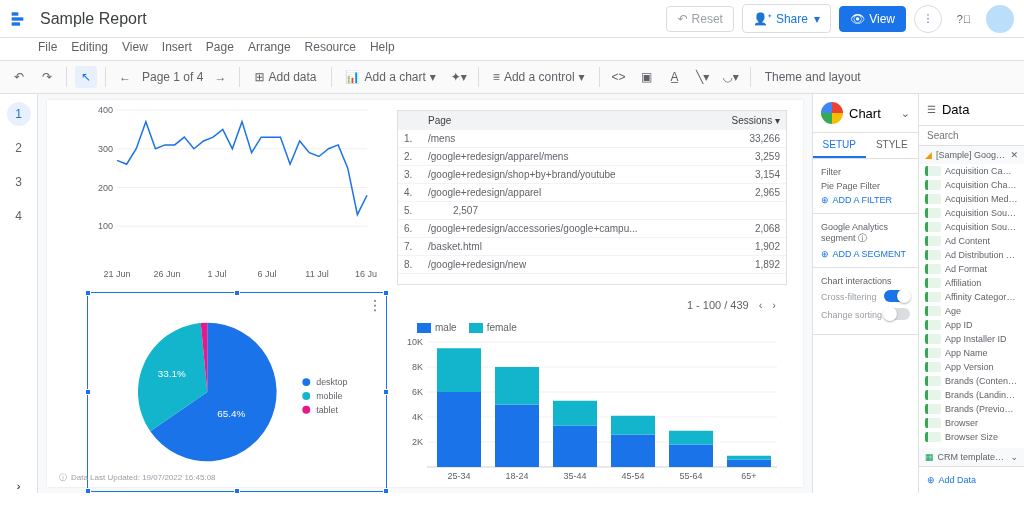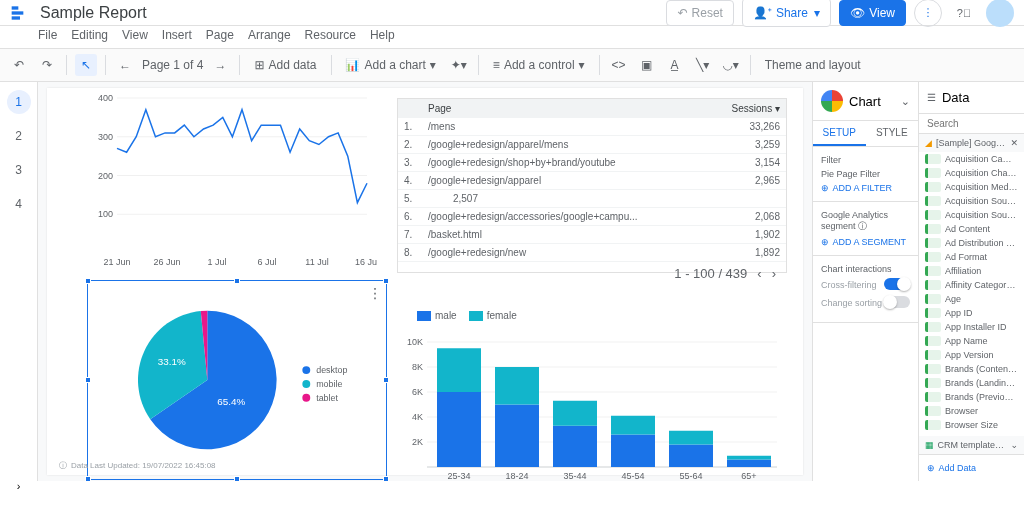--- a/index.html
+++ b/index.html
@@ -1,18 +1,18 @@
 <!DOCTYPE html>
 <html><head>
 <meta charset="utf-8">
 <style>
 * { box-sizing: border-box; margin: 0; padding: 0; font-family: Arial, sans-serif; }
 body { width: 1024px; height: 505px; overflow: hidden; background: #fff; font-size: 11px; }
 
-.topbar { display: flex; align-items: center; padding: 4px 10px; border-bottom: 1px solid #e0e0e0; height: 26px; }
+.topbar { display: flex; align-items: center; padding: 4px 10px; border-bottom: 1px solid #e0e0e0; height: 38px; }
 .logo { width: 20px; height: 20px; margin-right: 10px; }
 .title { font-size: 16px; font-weight: 400; color: #3c4043; }
 .topbar-right { margin-left: auto; display: flex; align-items: center; gap: 8px; }
 .btn { display: flex; align-items: center; gap: 4px; padding: 5px 10px; border-radius: 4px; border: 1px solid #dadce0; background: #fff; font-size: 12px; cursor: pointer; }
 .btn-reset { color: #9aa0a6; }
 .btn-share { color: #1a73e8; border-color: #dadce0; }
 .btn-view { background: #1a73e8; color: #fff; border-color: #1a73e8; }
 .icon-btn { width: 28px; height: 28px; border-radius: 50%; display: flex; align-items: center; justify-content: center; cursor: pointer; }
 .avatar { width: 28px; height: 28px; border-radius: 50%; background: #bbdefb; }
 
@@ -37,28 +37,28 @@
 .chart-svg { width: 100%; height: 100%; }
 .ytick { font-size: 9px; fill: #5f6368; text-anchor: end; }
 .xtick { font-size: 9px; fill: #5f6368; text-anchor: middle; }
 
 .table-chart { position: absolute; left: 350px; top: 10px; width: 390px; height: 175px; font-size: 10px; border: 1px solid #e0e0e0; }
 .tbl-head { display: flex; background: #f1f3f4; font-weight: 500; padding: 4px 6px; color: #3c4043; }
 .tbl-row { display: flex; padding: 3px 6px; border-bottom: 1px solid #f1f3f4; color: #5f6368; }
 .tbl-idx { width: 24px; }
 .tbl-page { flex: 1; white-space: nowrap; overflow: hidden; text-overflow: ellipsis; }
 .tbl-sess { width: 50px; text-align: right; }
-.tbl-pager { display: flex; justify-content: flex-end; align-items: center; gap: 10px; padding: 4px 10px; color: #5f6368; font-size: 13px; }
+.tbl-pager { display: flex; justify-content: flex-end; align-items: center; gap: 10px; padding: 4px 10px; color: #5f6368; font-size: 11px; margin-top: 21px; }
 
 .pie-wrap { position: absolute; left: 40px; top: 192px; width: 300px; height: 200px; border: 1.5px solid #1a73e8; }
 .pie-wrap .handle { position: absolute; width: 6px; height: 6px; background: #1a73e8; border: 1px solid #fff; }
 .sel-menu { position: absolute; right: 4px; top: 4px; color: #5f6368; cursor: pointer; font-size: 14px; }
 
 .bar-chart { position: absolute; left: 350px; top: 222px; width: 390px; height: 170px; }
-.legend { display: flex; gap: 12px; font-size: 10px; color: #5f6368; margin-bottom: 16px; padding-left: 20px; }
+.legend { display: flex; gap: 12px; font-size: 10px; color: #5f6368; margin-bottom: 4px; padding-left: 20px; }
 .leg-item { display: flex; align-items: center; gap: 4px; }
 .leg-sw { width: 14px; height: 10px; }
 
 .footer-note { position: absolute; left: 12px; bottom: 4px; font-size: 8px; color: #9aa0a6; display: flex; align-items: center; gap: 4px; }
 
 .side-panel { width: 106px; background: #fff; border-left: 1px solid #e0e0e0; display: flex; flex-direction: column; font-size: 11px; }
 .sp-head { display: flex; align-items: center; gap: 6px; padding: 8px; border-bottom: 1px solid #e0e0e0; }
 .sp-head-icon { width: 22px; height: 22px; border-radius: 50%; background: conic-gradient(#ea4335 0 25%, #fbbc04 0 50%, #34a853 0 75%, #4285f4 0); }
 .sp-tabs { display: flex; border-bottom: 1px solid #e0e0e0; }
 .sp-tab { flex: 1; text-align: center; padding: 6px 2px; font-size: 10px; color: #5f6368; cursor: pointer; }

